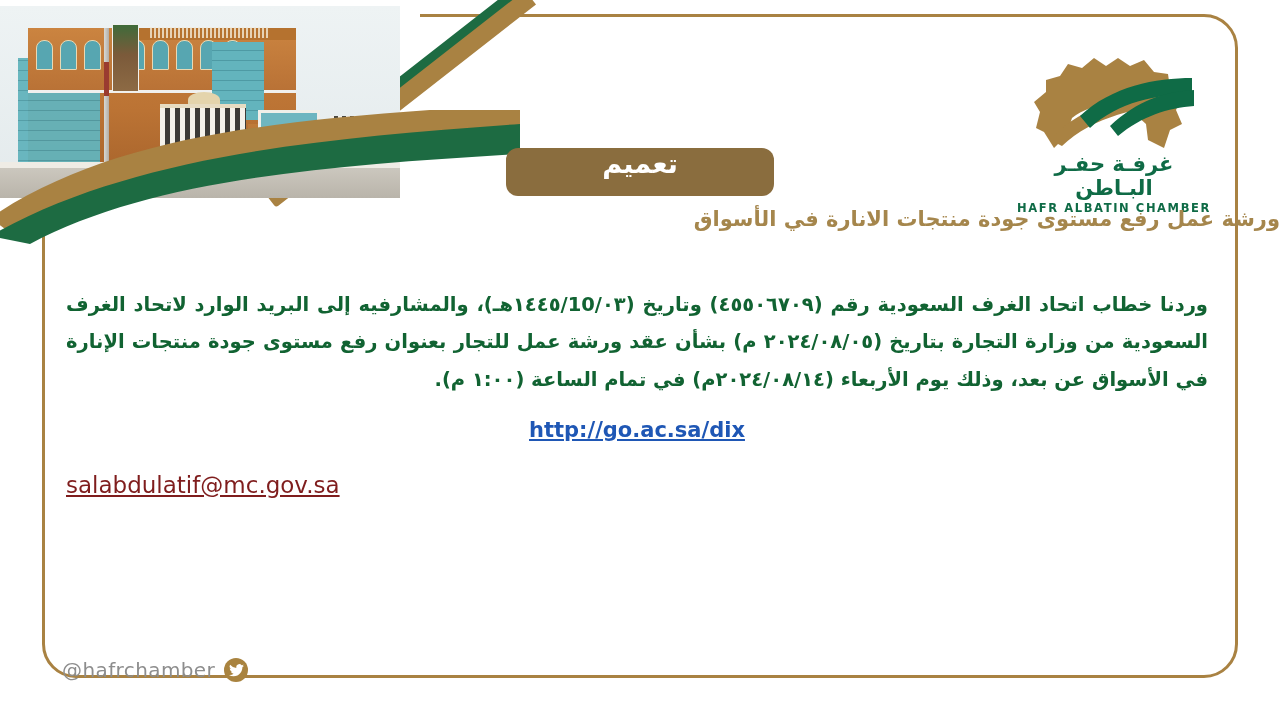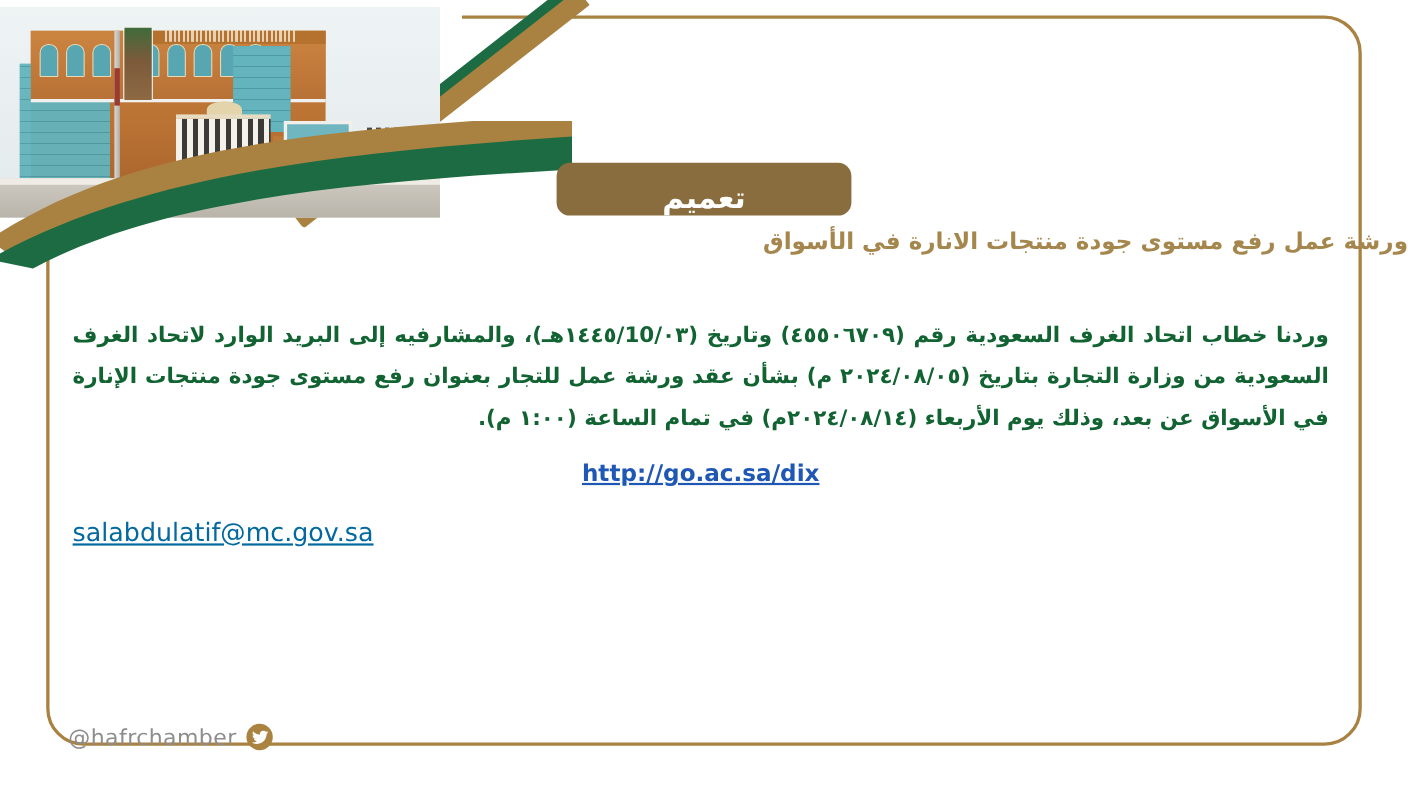--- a/index.html
+++ b/index.html
@@ -157,21 +157,21 @@
   }
   .logo-en{
     font-size:11.5px;font-weight:bold;color:#0f6b46;letter-spacing:1.6px;
     margin-top:1px;direction:ltr;
   }
 
   
   .pill{
     position:absolute;left:506px;top:148px;width:268px;height:48px;
     background:#8a6d3e;border-radius:12px;z-index:9;
-    display:flex;align-items:flex-end;justify-content:center;
+    display:flex;align-items:flex-start;justify-content:center;
   }
   .pill span{
     color:#ffffff;font-size:27px;font-weight:bold;letter-spacing:1px;
   }
 
   
   .subtitle{
     position:absolute;left:0;right:0;top:207px;text-align:right;z-index:9;
     color:#a5864c;font-size:21px;font-weight:bold;
     letter-spacing:.2px;
@@ -186,21 +186,21 @@
     color:#116332;
     font-size:19.5px;font-weight:bold;
     line-height:1.92;
   }
   .body p{margin:0 0 12px 0;}
   .p-link{text-align:center;direction:ltr;margin:0 0 14px 0;}
   .p-link a,.link{
     color:#1f57b5;text-decoration:underline;font-weight:bold;font-size:21px;
   }
   .p-mail{text-align:left;direction:ltr;margin:10px 0 0 0;}
-  .p-mail .link{font-size:23px;font-weight:normal;color:#0369a1;}
+  .p-mail .link{font-size:23px;font-weight:normal;color:#7f1d1d;}
 
   
   .tw{
     position:absolute;left:62px;bottom:38px;z-index:10;
     display:flex;align-items:flex-start;gap:9px;
   }
   .tw-ic{
     width:24px;height:24px;border-radius:50%;background:#a9833f;
     display:flex;align-items:center;justify-content:center;
   }
@@ -253,20 +253,33 @@
     <div class="palm"></div>
   </div>
 
   <div class="swoosh-wrap">
     <svg width="520" height="135" viewBox="0 0 520 135">
       <path d="M-10,108 C120,20 300,8 520,-6 L520,18 C310,30 140,44 20,130 Z" fill="#a98242"></path>
       <path d="M-10,126 C130,46 320,28 520,14 L520,44 C320,56 150,70 30,134 Z" fill="#1d6b42"></path>
     </svg>
   </div>
 
+  <div class="logo">
+    <svg width="200" height="108" viewBox="0 0 200 108">
+      <path d="M40,104 L30,88 L22,84 L26,68 L20,58 L32,48 L32,36 L46,32 L54,20
+               L68,24 L80,14 L92,22 L104,14 L116,22 L130,16 L140,28 L154,30
+               L156,44 L168,52 L162,66 L168,80 L156,86 L150,104
+               L134,96 L132,80 C110,58 82,56 58,74 L52,92 Z" fill="#a98242"></path>
+      <path d="M36,96 C72,56 130,46 178,48 L178,62 C134,60 82,70 48,102 Z" fill="#a98242"></path>
+      <path d="M66,72 C98,42 142,34 178,34 L178,50 C144,50 104,58 76,84 Z" fill="#0f6b46"></path>
+      <path d="M96,82 C124,56 150,48 180,46 L180,62 C154,64 128,72 104,92 Z" fill="#0f6b46"></path>
+    </svg>
+    <div class="logo-ar">غرفـة حفـر البـاطن</div>
+    <div class="logo-en">HAFR ALBATIN CHAMBER</div>
+  </div>
 
   <div class="pill">
     <span>تعميم</span>
   </div>
 
   <div class="subtitle">ورشة عمل رفع مستوى جودة منتجات الانارة في الأسواق</div>
 
   <div class="body">
     <p>وردنا خطاب اتحاد الغرف السعودية رقم (٤٥٥٠٦٧٠٩) وتاريخ (١٤٤٥/10/٠٣هـ)، والمشارفيه إلى  البريد الوارد لاتحاد الغرف السعودية من وزارة التجارة بتاريخ (٢٠٢٤/٠٨/٠٥ م) بشأن عقد ورشة عمل للتجار بعنوان رفع مستوى جودة منتجات الإنارة في الأسواق عن بعد، وذلك يوم الأربعاء (٢٠٢٤/٠٨/١٤م) في تمام الساعة (١:٠٠ م).</p>
     <p class="p-link">

